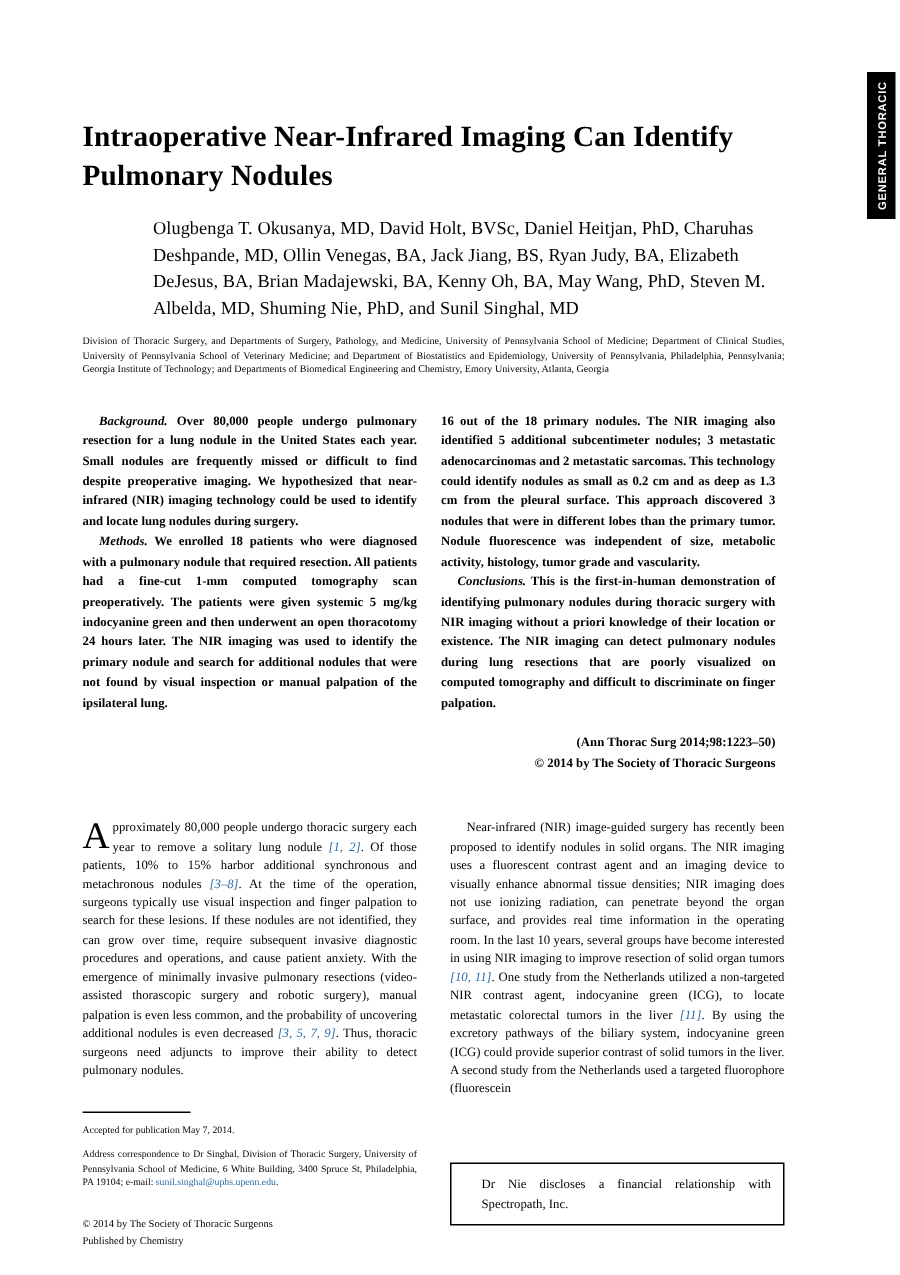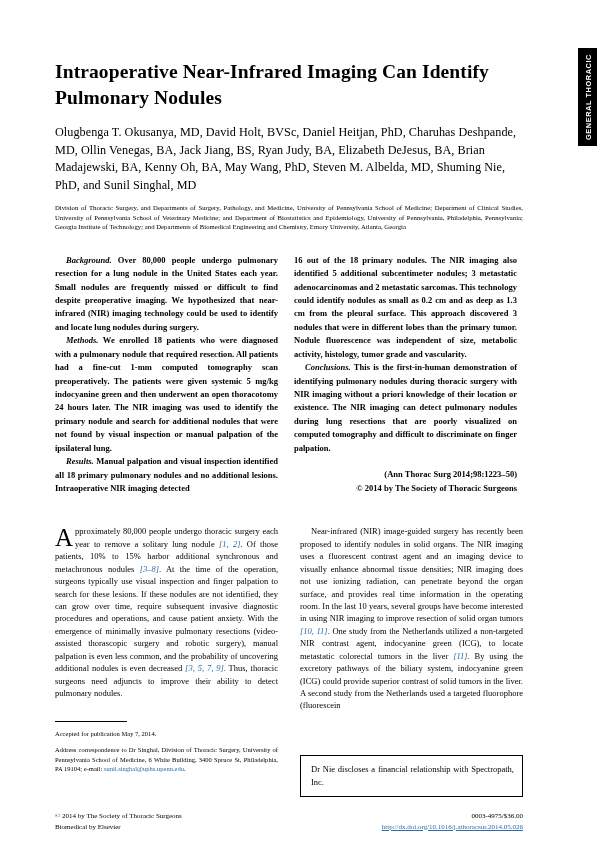--- a/index.html
+++ b/index.html
@@ -52,29 +52,30 @@
   }
 
   
   .article-title {
     font-family: "Liberation Serif", serif;
     font-size: 19.5px;
     font-weight: bold;
     line-height: 1.32;
     letter-spacing: 0.1px;
     margin: 0;
-    padding-top: 59px;
+    padding-top: 79px;
   }
 
   
   .authors {
     font-size: 12.2px;
     line-height: 1.43;
     margin-top: 14px;
     letter-spacing: 0.05px;
+    margin-left: 47px;
   }
 
   
   .affiliations {
     font-size: 6.7px;
     line-height: 1.42;
     margin-top: 9px;
     text-align: justify;
     letter-spacing: 0.03px;
   }
@@ -162,21 +163,21 @@
   }
   .footnote p { margin: 0; }
   .footnote p + p { margin-top: 6px; }
 
   
   .disclosure-wrap {
     margin-top: 43px;
   }
   .disclosure {
     border: 1.3px solid #000000;
-    padding: 7px 8px 8px 10px;
+    padding: 7px 8px 8px 20px;
     font-size: 8.5px;
     line-height: 1.5;
     text-align: justify;
   }
 
   
   .page-footer {
     position: absolute;
     left: 55px;
     top: 811px;
@@ -205,21 +206,20 @@
 
     <div class="authors">Olugbenga T. Okusanya, MD, David Holt, BVSc, Daniel Heitjan, PhD, Charuhas Deshpande, MD, Ollin Venegas, BA, Jack Jiang, BS, Ryan Judy, BA, Elizabeth DeJesus, BA, Brian Madajewski, BA, Kenny Oh, BA, May Wang, PhD, Steven M. Albelda, MD, Shuming Nie, PhD, and Sunil Singhal, MD</div>
 
     <div class="affiliations">Division of Thoracic Surgery, and Departments of Surgery, Pathology, and Medicine, University of Pennsylvania School of Medicine; Department of Clinical Studies, University of Pennsylvania School of Veterinary Medicine; and Department of Biostatistics and Epidemiology, University of Pennsylvania, Philadelphia, Pennsylvania; Georgia Institute of Technology; and Departments of Biomedical Engineering and Chemistry, Emory University, Atlanta, Georgia</div>
 
     <div class="abstract">
 
       <div class="abstract-col">
         <p><span class="abs-head">Background.</span><span> Over 80,000 people undergo pulmonary resection for a lung nodule in the United States each year. Small nodules are frequently missed or difficult to find despite preoperative imaging. We hypothesized that near-infrared (NIR) imaging technology could be used to identify and locate lung nodules during surgery.</span></p>
         <p><span class="abs-head">Methods.</span><span> We enrolled 18 patients who were diagnosed with a pulmonary nodule that required resection. All patients had a fine-cut 1-mm computed tomography scan preoperatively. The patients were given systemic 5 mg/kg indocyanine green and then underwent an open thoracotomy 24 hours later. The NIR imaging was used to identify the primary nodule and search for additional nodules that were not found by visual inspection or manual palpation of the ipsilateral lung.</span></p>
-        <p><span class="abs-head">Results.</span><span> Manual palpation and visual inspection identified all 18 primary pulmonary nodules and no additional lesions. Intraoperative NIR imaging detected</span></p>
       </div>
 
       <div class="abstract-col">
         <p style="text-indent:0">16 out of the 18 primary nodules. The NIR imaging also identified 5 additional subcentimeter nodules; 3 metastatic adenocarcinomas and 2 metastatic sarcomas. This technology could identify nodules as small as 0.2 cm and as deep as 1.3 cm from the pleural surface. This approach discovered 3 nodules that were in different lobes than the primary tumor. Nodule fluorescence was independent of size, metabolic activity, histology, tumor grade and vascularity.</p>
         <p><span class="abs-head">Conclusions.</span><span> This is the first-in-human demonstration of identifying pulmonary nodules during thoracic surgery with NIR imaging without a priori knowledge of their location or existence. The NIR imaging can detect pulmonary nodules during lung resections that are poorly visualized on computed tomography and difficult to discriminate on finger palpation.</span></p>
         <div class="abstract-cite">
           <div>(Ann Thorac Surg 2014;98:1223–50)</div>
           <div>© 2014 by The Society of Thoracic Surgeons</div>
         </div>
       </div>
@@ -247,21 +247,17 @@
         </div>
       </div>
 
     </div>
 
   </div>
 
   <div class="page-footer">
     <div class="footer-left">
       <div>© 2014 by The Society of Thoracic Surgeons</div>
-      <div>Biomedical by Elsevier</div>
-    </div>
-    <div class="footer-right">
-      <div>0003-4975/$36.00</div>
-      <a href="#" class="footer-doi">http://dx.doi.org/10.1016/j.athoracsur.2014.05.026</a>
+      <div>Published by Chemistry</div>
     </div>
   </div>
 
 </div>
 
 </body></html>

